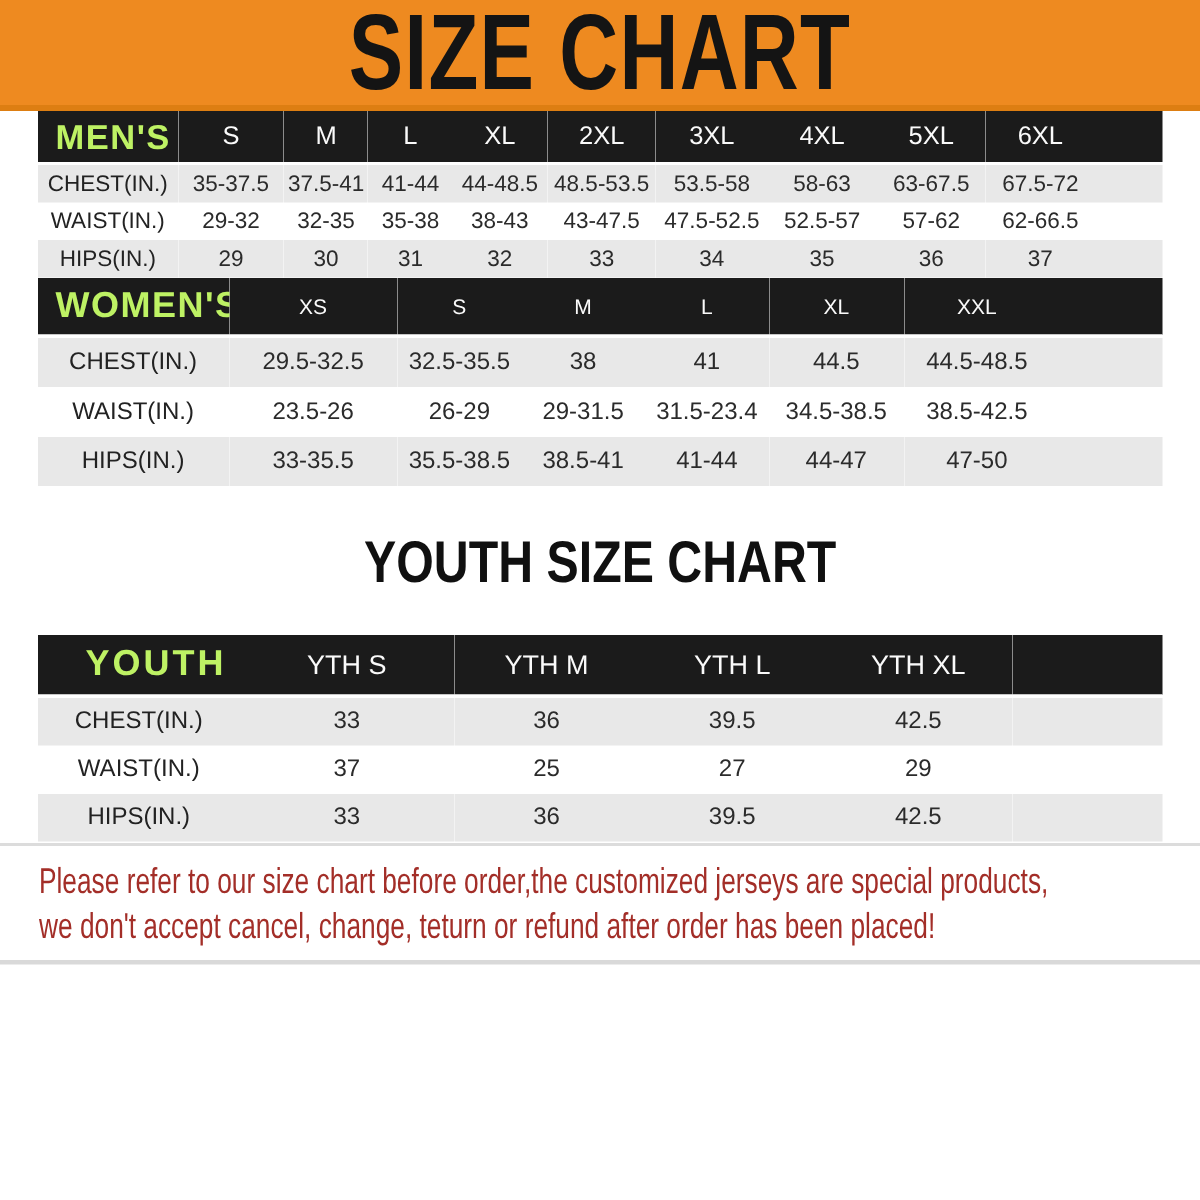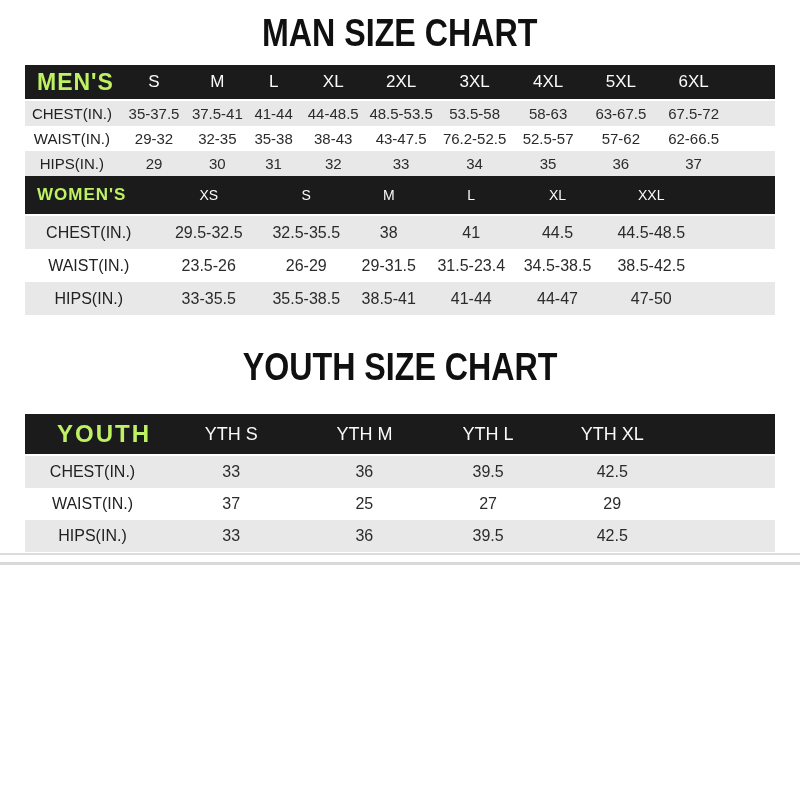--- a/index.html
+++ b/index.html
@@ -49,44 +49,46 @@
     text-align: center; color: #2B2B2B; padding: 0; overflow: hidden;
   }
   .size-table tbody td.label { color: #222222; }
   .size-table tbody tr:nth-child(odd) { background: #E8E8E8; }
 
   .men   thead th { height: 34px; font-size: 17px; }
   .men   thead th.corner { font-size: 23px; }
   .men   tbody td { height: 25px; font-size: 15px; }
 
   .women thead th { height: 38px; font-size: 14px; }
-  .women thead th.corner { font-size: 17px; }
+  .women thead th.corner { font-size: 24px; }
   .women tbody td { height: 33px; font-size: 16px; }
 
   .youth thead th { height: 40px; font-size: 18px; }
   .youth thead th.corner { font-size: 24px; letter-spacing: 2px; padding-left: 32px; }
   .youth tbody td { height: 32px; font-size: 16px; }
 
   .divider { height: 2px; background: #DCDCDC; margin-top: 1px; }
   .note { padding: 9px 26px 0 26px; }
   .note p {
     margin: 0; font-size: 24px; line-height: 30px;
     color: #A32E28; white-space: nowrap;
     transform: scale(0.73, 1); transform-origin: 0 50%;
   }
   .bottom-strip { height: 3px; background: #D9D9D9; margin-top: 7px; }
 </style>
 </head>
 <body>
 
 <div class="page">
 
+  <header class="banner">
+    <span class="banner-text">SIZE CHART</span>
+  </header>
 
   <section>
-    <h2 class="section-title title-men"><span class="tt">MAN SIZE CHART</span></h2>
     <table class="size-table men">
       <colgroup>
         <col style="width:12.5%">
           <col style="width:9.4%">
           <col style="width:7.5%">
           <col style="width:7.5%">
         <col style="width:8.4%">
           <col style="width:9.7%">
           <col style="width:9.9%">
           <col style="width:9.7%">
@@ -123,21 +125,21 @@
             <td>67.5-72</td>
             <td></td>
           </tr>
           <tr>
             <td class="label">WAIST(IN.)</td>
             <td>29-32</td>
             <td>32-35</td>
             <td>35-38</td>
             <td>38-43</td>
             <td>43-47.5</td>
-            <td>76.2-52.5</td>
+            <td>47.5-52.5</td>
             <td>52.5-57</td>
             <td>57-62</td>
             <td>62-66.5</td>
             <td></td>
           </tr>
           <tr>
             <td class="label">HIPS(IN.)</td>
             <td>29</td>
             <td>30</td>
             <td>31</td>
@@ -257,16 +259,20 @@
             <td>39.5</td>
             <td>42.5</td>
             <td></td>
           </tr>
         </tbody>
       </table>
   </section>
 
   <div class="divider"></div>
 
+  <footer class="note">
+    <p>Please refer to our size chart before order,the customized jerseys are special products,</p>
+    <p>we don't accept cancel, change, teturn or refund after order has been placed!</p>
+  </footer>
 
   <div class="bottom-strip"></div>
 
 </div>
 
 </body></html>

